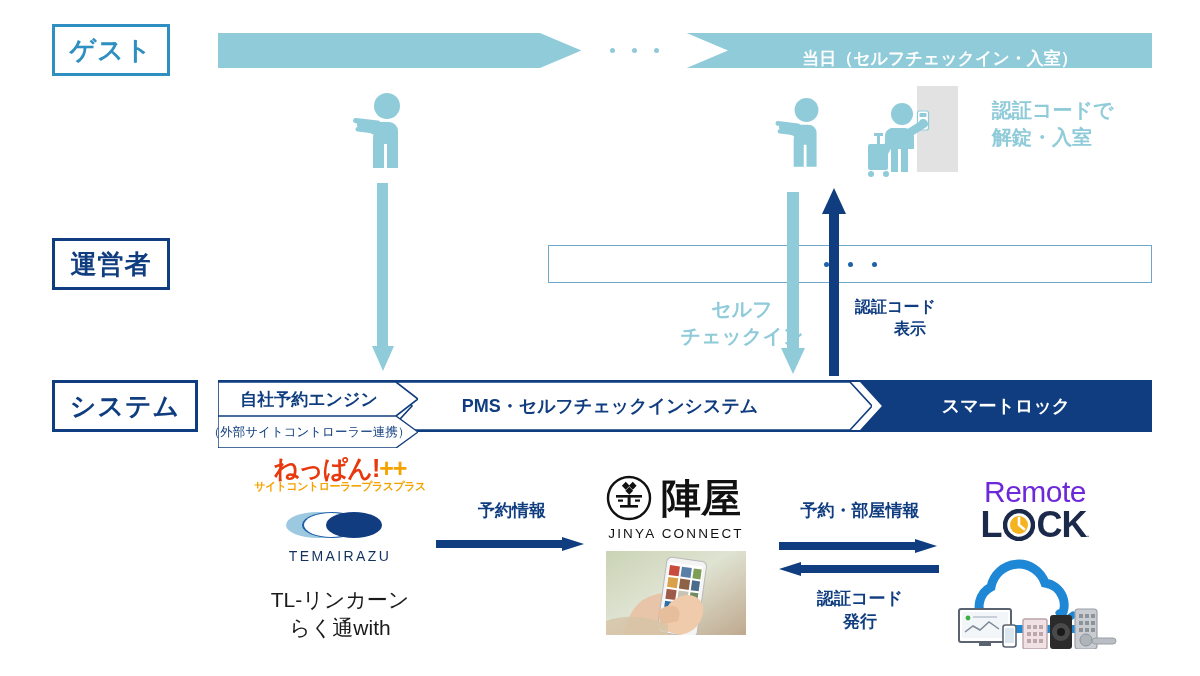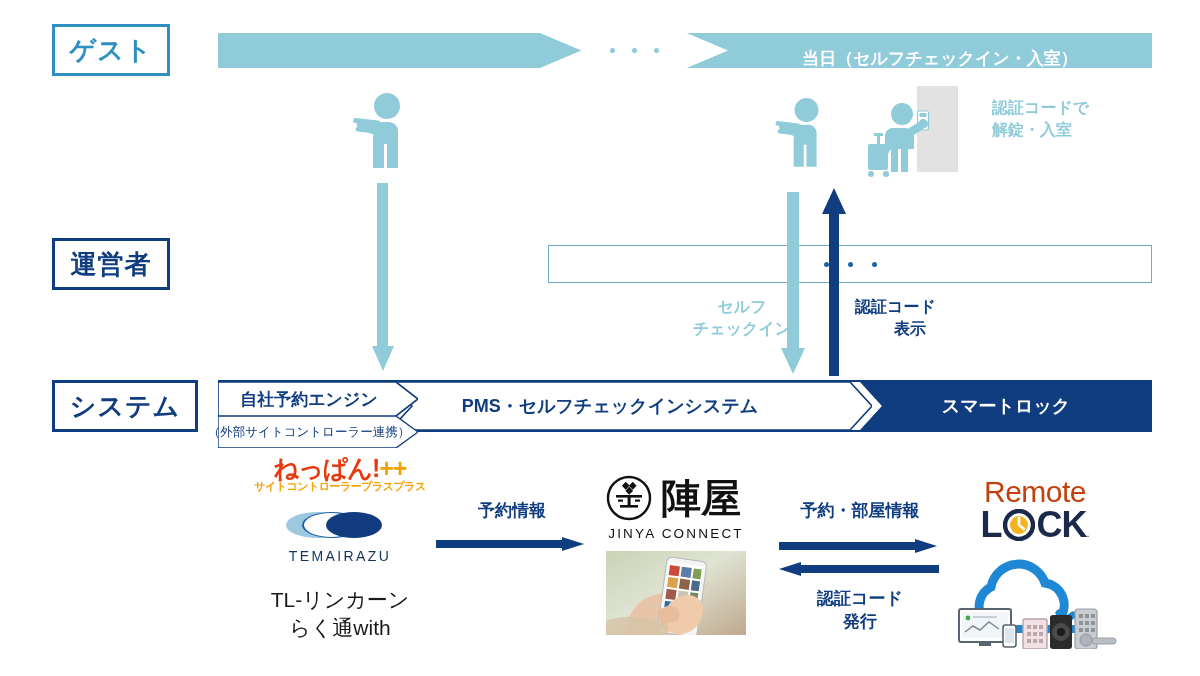--- a/index.html
+++ b/index.html
@@ -47,33 +47,33 @@
   .chev-text{font-weight:700;font-size:18px;color:#103D7F;}
   .chev-text.white{color:#ffffff;}
   .chev-sub{font-size:12.5px;color:#103D7F;font-weight:400;}
   .sysline{background:#103D7F;}
 
   
   .teal{fill:#8FCBD9;}
   .door{fill:#E2E2E2;}
 
   
-  .cap-teal{color:#8FCBD9;font-weight:700;font-size:16px;line-height:1.35;text-align:center;}
+  .cap-teal{color:#8FCBD9;font-weight:700;font-size:20px;line-height:1.35;text-align:center;}
   .cap-navy{color:#103D7F;font-weight:700;font-size:16px;line-height:1.35;text-align:center;}
 
   
   .logo-wrap{display:flex;flex-direction:column;align-items:center;}
   .neppan{line-height:1;text-align:center;}
   .neppan .n1{font-size:25px;font-weight:700;color:#E8380D;letter-spacing:-1px;}
   .neppan .n1 .pl{color:#F5A200;}
   .neppan .n2{font-size:11px;font-weight:700;color:#F5A200;letter-spacing:-0.5px;}
   .temairazu-txt{font-size:14px;color:#12335E;letter-spacing:2.4px;font-weight:400;margin-top:2px;}
   .tl-lines{font-size:21px;color:#1A1A1A;text-align:center;line-height:1.35;font-weight:400;}
   .jinya-txt{font-size:13.5px;color:#111;letter-spacing:2.2px;font-weight:400;}
-  .rl-remote{font-size:30px;color:#c2410c;font-weight:400;line-height:0.95;letter-spacing:-0.5px;}
+  .rl-remote{font-size:30px;color:#6d28d9;font-weight:400;line-height:0.95;letter-spacing:-0.5px;}
   .rl-lock{font-size:36px;color:#1B2A4A;font-weight:700;line-height:1;letter-spacing:-1px;}
 
   
   .harrow{position:relative;height:14px;}
   .harrow .shaft{position:absolute;top:3px;height:8px;background:#103D7F;}
   .harrow .head{position:absolute;top:0;width:0;height:0;}
 </style>
 </head>
 <body>
 

